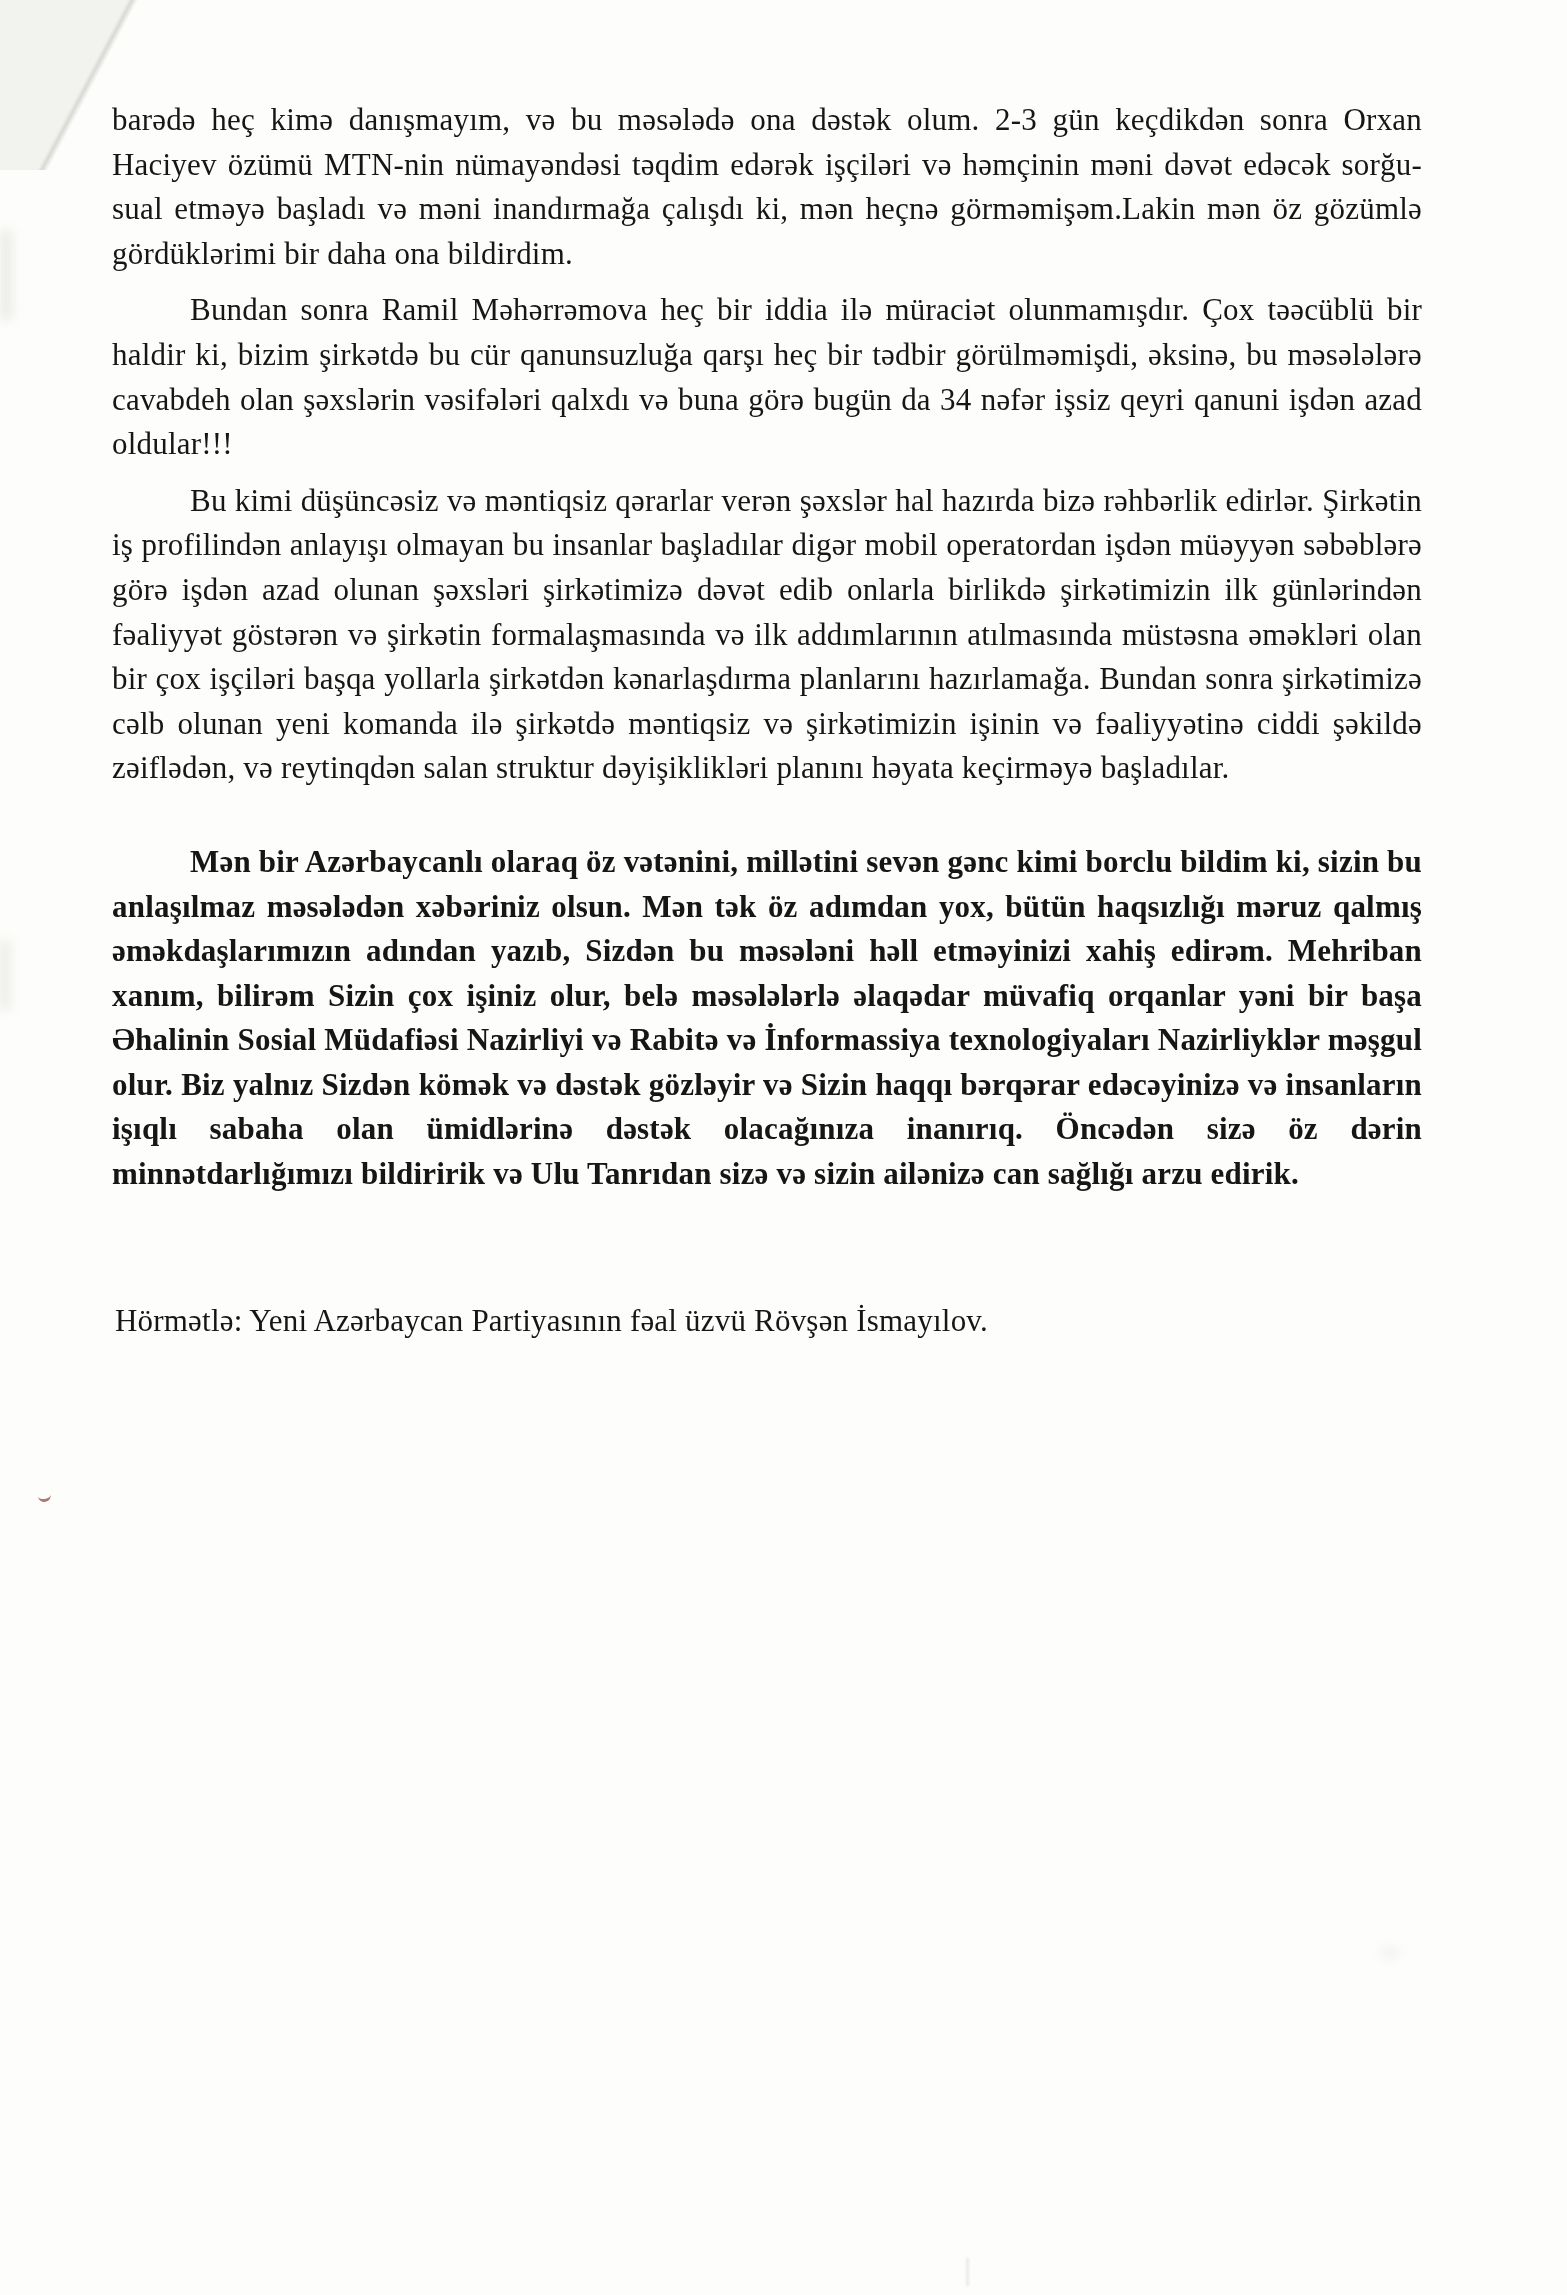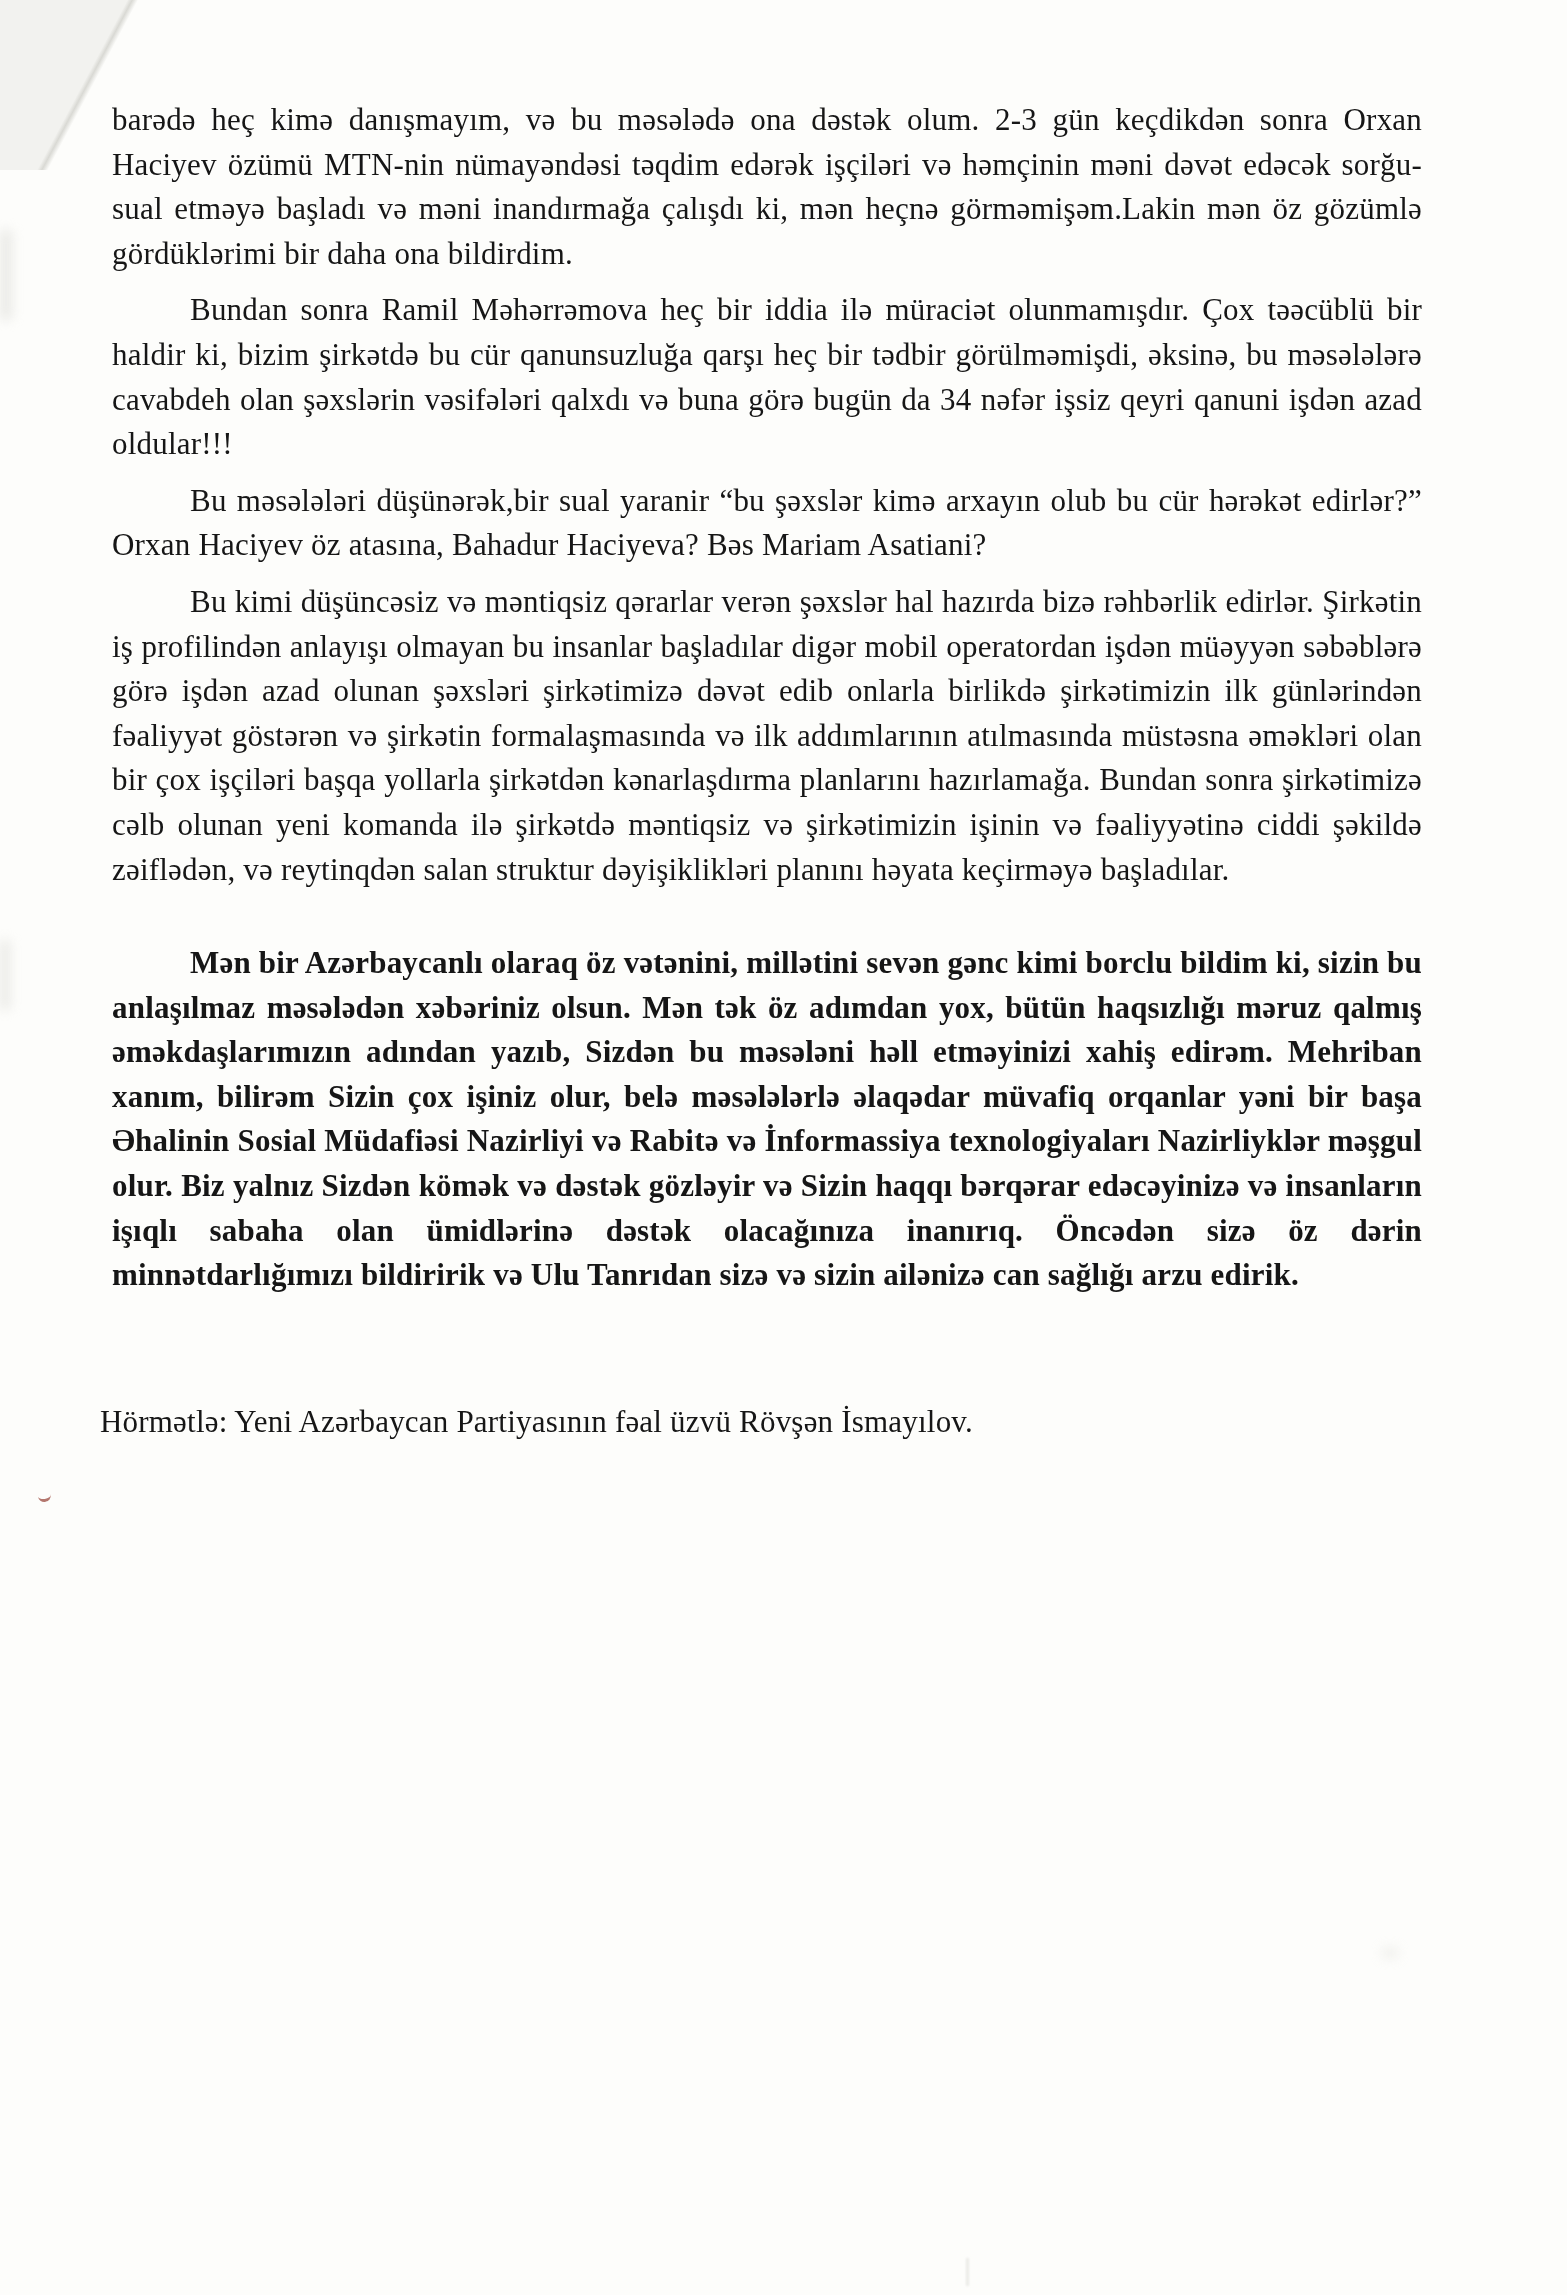--- a/index.html
+++ b/index.html
@@ -37,39 +37,38 @@
     width:1334px;
     font-size:31px;
     line-height:44.6px;
     text-align:justify;
     letter-spacing:.2px;
   }
   .para { margin:12px; }
   .para.indent { text-indent:78px; }
   .para.gap-before { margin-top:49px;font-weight:bold; }
   .closing {
-    margin:0; margin-top:102px;
+    margin:15px; margin-top:102px;
     text-align:left;
     text-indent:0;
   }
 </style>
 </head>
 <body>
 
 <div class="page">
 
   <div class="fold"></div>
   <div class="smudge smudge-a"></div>
   <div class="smudge smudge-b"></div>
   <div class="smudge smudge-c"></div>
   <div class="smudge smudge-d"></div>
   <div class="tick"></div>
 
   <div class="text-block">
     <p class="para">barədə heç kimə danışmayım, və bu məsələdə ona dəstək olum. 2-3 gün keçdikdən sonra Orxan Haciyev özümü MTN-nin nümayəndəsi təqdim edərək işçiləri və həmçinin məni dəvət edəcək sorğu-sual etməyə başladı və məni inandırmağa çalışdı ki, mən heçnə görməmişəm.Lakin mən öz gözümlə gördüklərimi bir daha ona bildirdim.</p>
     <p class="para indent">Bundan sonra Ramil Məhərrəmova heç bir iddia ilə müraciət olunmamışdır. Çox təəcüblü bir haldir ki, bizim şirkətdə bu cür qanunsuzluğa qarşı heç bir tədbir görülməmişdi, əksinə, bu məsələlərə cavabdeh olan şəxslərin vəsifələri qalxdı və buna görə bugün da 34 nəfər işsiz qeyri qanuni işdən azad oldular!!!</p>
-    <p class="para indent">Bu məsələləri düşünərək,bir sual yaranir “bu şəxslər kimə arxayın olub bu cür hərəkət edirlər?” Orxan Haciyev öz atasına, Bahadur Haciyeva? Bəs Mariam Asatiani?</p>
     <p class="para indent">Bu kimi düşüncəsiz və məntiqsiz qərarlar verən şəxslər hal hazırda bizə rəhbərlik edirlər. Şirkətin iş profilindən anlayışı olmayan bu insanlar başladılar digər mobil operatordan işdən müəyyən səbəblərə görə işdən azad olunan şəxsləri şirkətimizə dəvət edib onlarla birlikdə şirkətimizin ilk günlərindən fəaliyyət göstərən və şirkətin formalaşmasında və ilk addımlarının atılmasında müstəsna əməkləri olan bir çox işçiləri başqa yollarla şirkətdən kənarlaşdırma planlarını hazırlamağa. Bundan sonra şirkətimizə cəlb olunan yeni komanda ilə şirkətdə məntiqsiz və şirkətimizin işinin və fəaliyyətinə ciddi şəkildə zəiflədən, və reytinqdən salan struktur dəyişiklikləri planını həyata keçirməyə başladılar.</p>
     <p class="para indent gap-before">Mən bir Azərbaycanlı olaraq öz vətənini, millətini sevən gənc kimi borclu bildim ki, sizin bu anlaşılmaz məsələdən xəbəriniz olsun. Mən tək öz adımdan yox, bütün haqsızlığı məruz qalmış əməkdaşlarımızın adından  yazıb, Sizdən bu məsələni həll etməyinizi xahiş edirəm. Mehriban xanım,  bilirəm Sizin çox işiniz olur, belə məsələlərlə əlaqədar müvafiq orqanlar yəni bir başa Əhalinin Sosial Müdafiəsi Nazirliyi və Rabitə və İnformassiya texnologiyaları Nazirliyklər məşgul olur. Biz yalnız Sizdən kömək və dəstək gözləyir və Sizin haqqı bərqərar edəcəyinizə və insanların işıqlı sabaha olan ümidlərinə dəstək olacağınıza inanırıq. Öncədən sizə öz dərin minnətdarlığımızı bildiririk və Ulu Tanrıdan sizə və sizin ailənizə can sağlığı arzu edirik.</p>
     <p class="closing">Hörmətlə: Yeni Azərbaycan Partiyasının fəal üzvü Rövşən İsmayılov.</p>
   </div>
 
 </div>
 
 </body></html>

